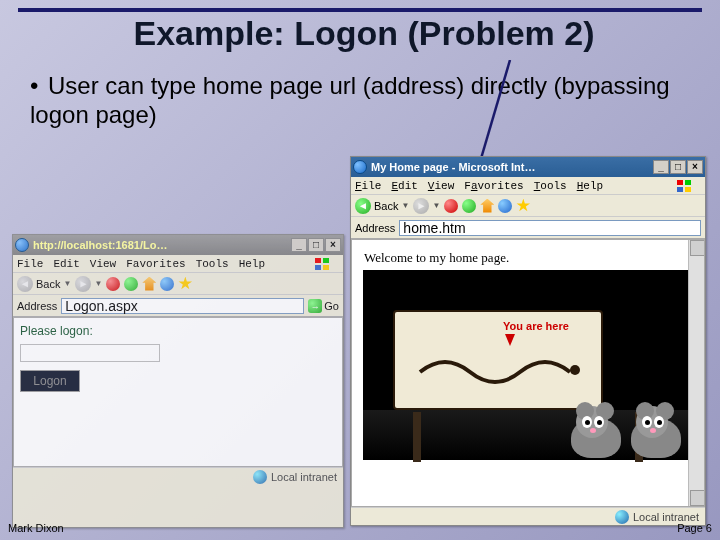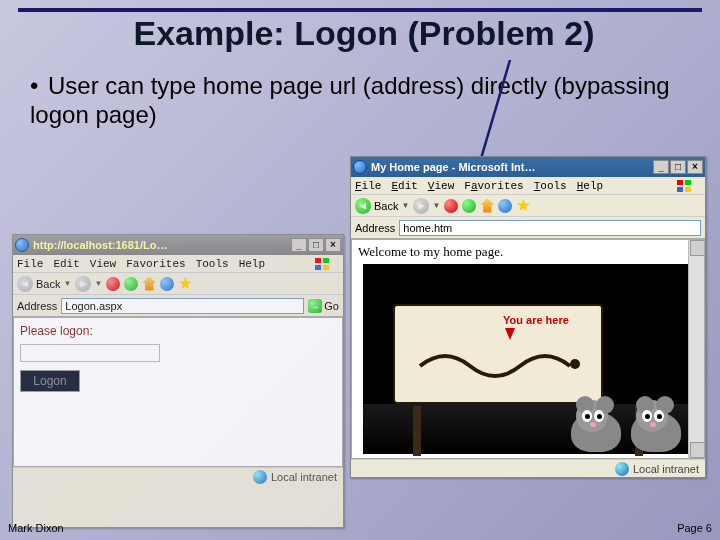--- a/index.html
+++ b/index.html
@@ -144,21 +144,21 @@
     font-size: 11px;
     gap: 4px;
     border-bottom: 1px solid #aaa;
   }
   .addr-input {
     flex: 1;
     height: 16px;
     border: 1px solid #7a9ac0;
     background: #fff;
     padding: 0 3px;
-    font-size: 11px;
+    font-size: 14px;
     display:flex; align-items:center;
   }
   .go-btn {
     display:flex; align-items:center; gap:2px;
   }
   .go-btn .sq { width:14px; height:14px; background:radial-gradient(circle at 30% 30%,#8f8,#2a2); border-radius:3px; color:#fff; font-size:9px; text-align:center; line-height:14px;}
   .content {
     background: #fff;
     border: 1px solid #aaa;
     padding: 6px;
@@ -177,26 +177,26 @@
     padding: 0 6px;
     font-size: 11px;
     color: #444;
     gap:4px;
   }
   .zone-ico { width:14px; height:14px; background:radial-gradient(circle at 30% 30%,#8ef,#26a); border-radius:50%; }
   
   #win-left { top: 234px; left: 12px; width: 332px; height: 294px; opacity:0.85; }
   #win-left .content { height: 150px; }
   #win-left .titlebar { color:#ff9; }
-  .form-label { margin-bottom:6px; color:#7f1d1d; }
+  .form-label { margin-bottom:6px; color:#14532d; }
   .form-input { width:140px; height:18px; border:1px solid #bbb; margin-bottom:8px; }
   .form-btn { width:60px; height:22px; border:1px solid #999; background:#0f172a; color:#888; font-size:12px; display:flex; align-items:center; justify-content:center; }
   
   #win-right { top: 156px; left: 350px; width: 356px; }
-  #win-right .content { height: 220px; padding:0; }
+  #win-right .content { height: 268px; padding:6px; }
   .home-text {
     padding:4px 6px; font-family:"Times New Roman",serif; font-size:13px; color:#000;
   }
   .home-img {
     width: 330px; height: 190px;
     margin: 0 auto;
     background: #000;
     position: relative;
   }
   .scrollbar-v {

